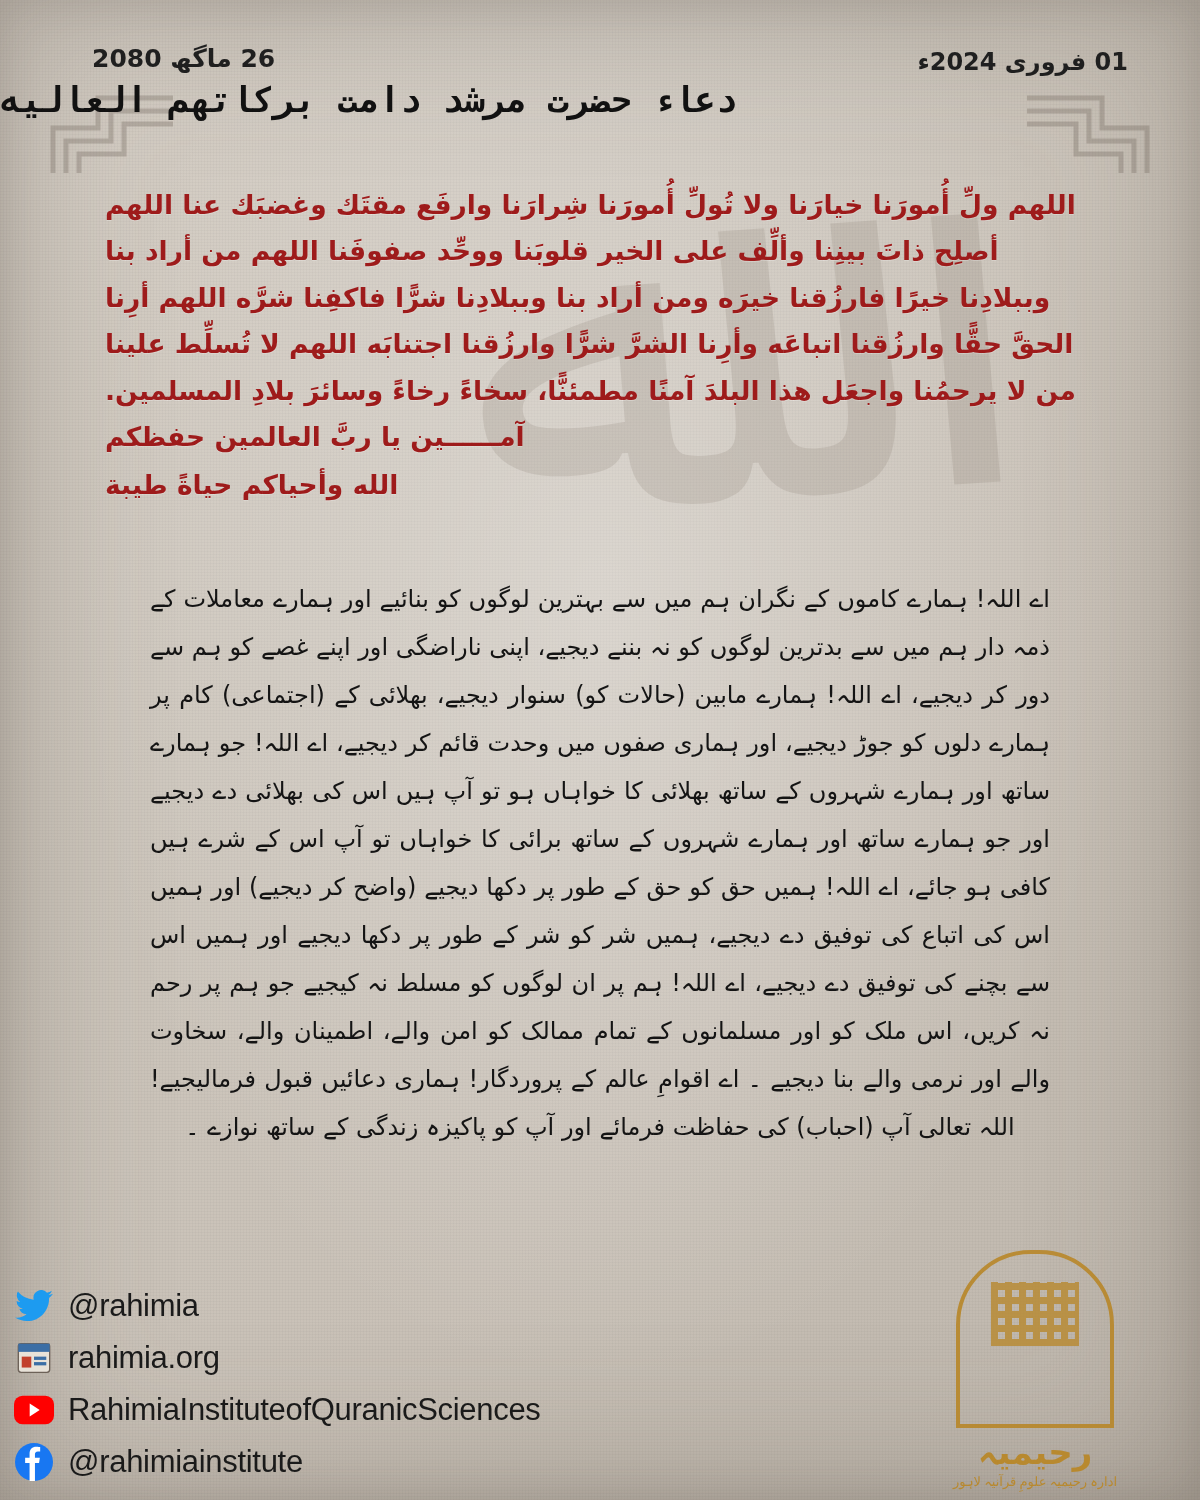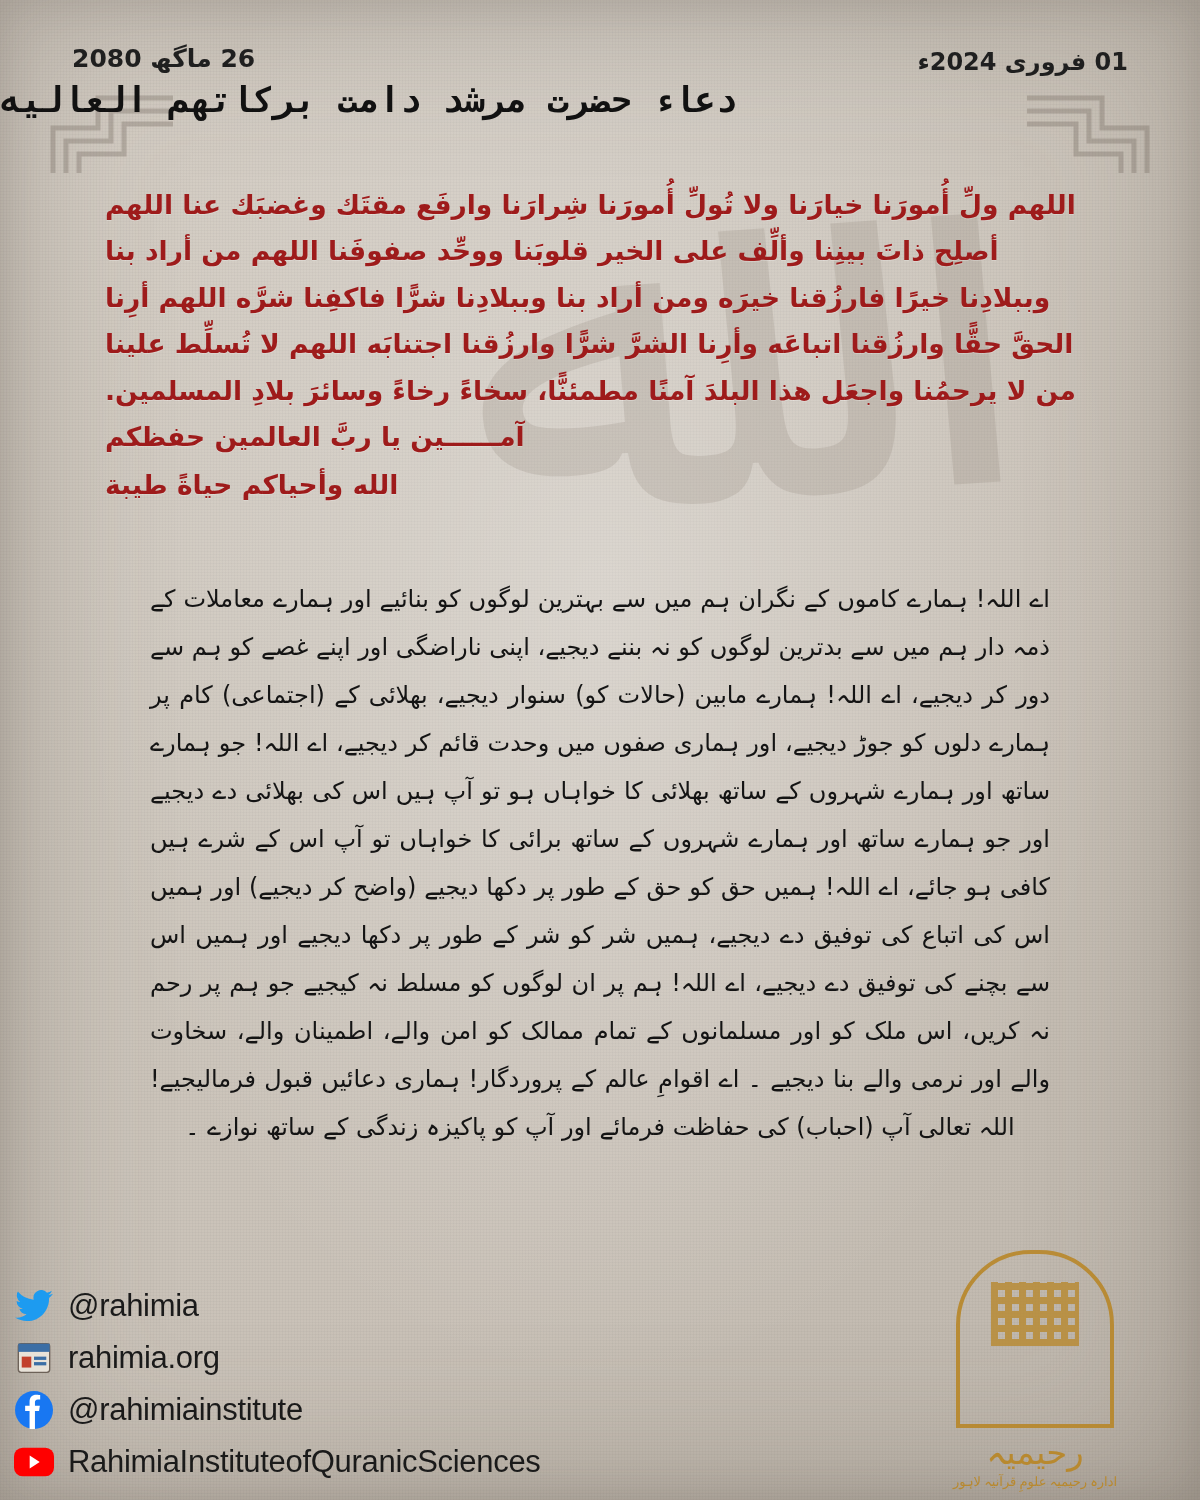--- a/index.html
+++ b/index.html
@@ -59,20 +59,21 @@
     top: 28px;
     left: 0; right: 0;
     height: 60px;
   }
   .date-left, .date-right, .date-center {
     position: absolute;
     color: #1f1f1f;
     font-family: "DejaVu Sans", sans-serif;
     direction: rtl;
     font-weight: bold;
+    margin-left: 20px;
   }
   .date-left { left: 72px; top: 16px; font-size: 25px; }
   .date-right { right: 72px; top: 20px; font-size: 24px; }
   .date-center { left: 0; right: 0; top: 8px; text-align: center; font-size: 25px; }
 
   .title {
     position: absolute;
     top: 80px;
     left: 0; right: 0;
     text-align: left;
@@ -172,21 +173,21 @@
       repeating-linear-gradient(90deg, #b8892f 0 7px, transparent 7px 14px),
       repeating-linear-gradient(0deg, #b8892f 0 7px, transparent 7px 14px);
     opacity: 0.85;
   }
   .logo-word {
     margin-top: 4px;
     font-size: 34px;
     color: #b8892f;
     font-family: "DejaVu Sans", sans-serif;
     direction: rtl;
-    font-weight: normal;
+    font-weight: bold;
   }
   .logo-sub {
     font-size: 13px;
     color: #b8892f;
     font-family: Liberation Serif, serif;
     direction: rtl;
     margin-top: 2px;
   }
 </style>
 </head>
@@ -243,36 +244,36 @@
         <rect x="0.5" y="0.5" width="23" height="6" fill="#3b6ea5"></rect>
         <rect x="3" y="10" width="7" height="8" fill="#c2402c"></rect>
         <rect x="12" y="10" width="9" height="2.4" fill="#3b6ea5"></rect>
         <rect x="12" y="14" width="9" height="2.4" fill="#3b6ea5"></rect>
       </svg>
     </span>
     <span class="handle">rahimia.org</span>
   </div>
   <div class="social-row">
     <span class="glyph">
+      <svg width="40" height="30" viewBox="0 0 28 20">
+        <rect x="0" y="0" width="28" height="20" rx="6" fill="#ff0000"></rect>
+        <path fill="#fff" d="M11 5.5l7 4.5-7 4.5z"></path>
+      </svg>
+    </span>
+    <span class="handle">RahimiaInstituteofQuranicSciences</span>
+  </div>
+  <div class="social-row">
+    <span class="glyph">
       <svg width="38" height="38" viewBox="0 0 24 24">
         <circle cx="12" cy="12" r="12" fill="#1877f2"></circle>
         <path fill="#fff" d="M15.2 12.6l.5-3.3h-3.1V7.1c0-.9.4-1.8 1.9-1.8h1.4V2.5S14.6 2.3 13.4 2.3c-2.5 0-4.2 1.5-4.2 4.4v2.6H6.4v3.3h2.8V24h3.4v-11.4z"></path>
       </svg>
     </span>
     <span class="handle">@rahimiainstitute</span>
   </div>
-  <div class="social-row">
-    <span class="glyph">
-      <svg width="40" height="30" viewBox="0 0 28 20">
-        <rect x="0" y="0" width="28" height="20" rx="6" fill="#ff0000"></rect>
-        <path fill="#fff" d="M11 5.5l7 4.5-7 4.5z"></path>
-      </svg>
-    </span>
-    <span class="handle">RahimiaInstituteofQuranicSciences</span>
-  </div>
 </div>
 
 <div class="logo">
   <div class="logo-shape">
     <div class="logo-inner"></div>
   </div>
   <div class="logo-word">رحیمیہ</div>
   <div class="logo-sub">ادارہ رحیمیہ علومِ قرآنیہ لاہور</div>
 </div>
 

